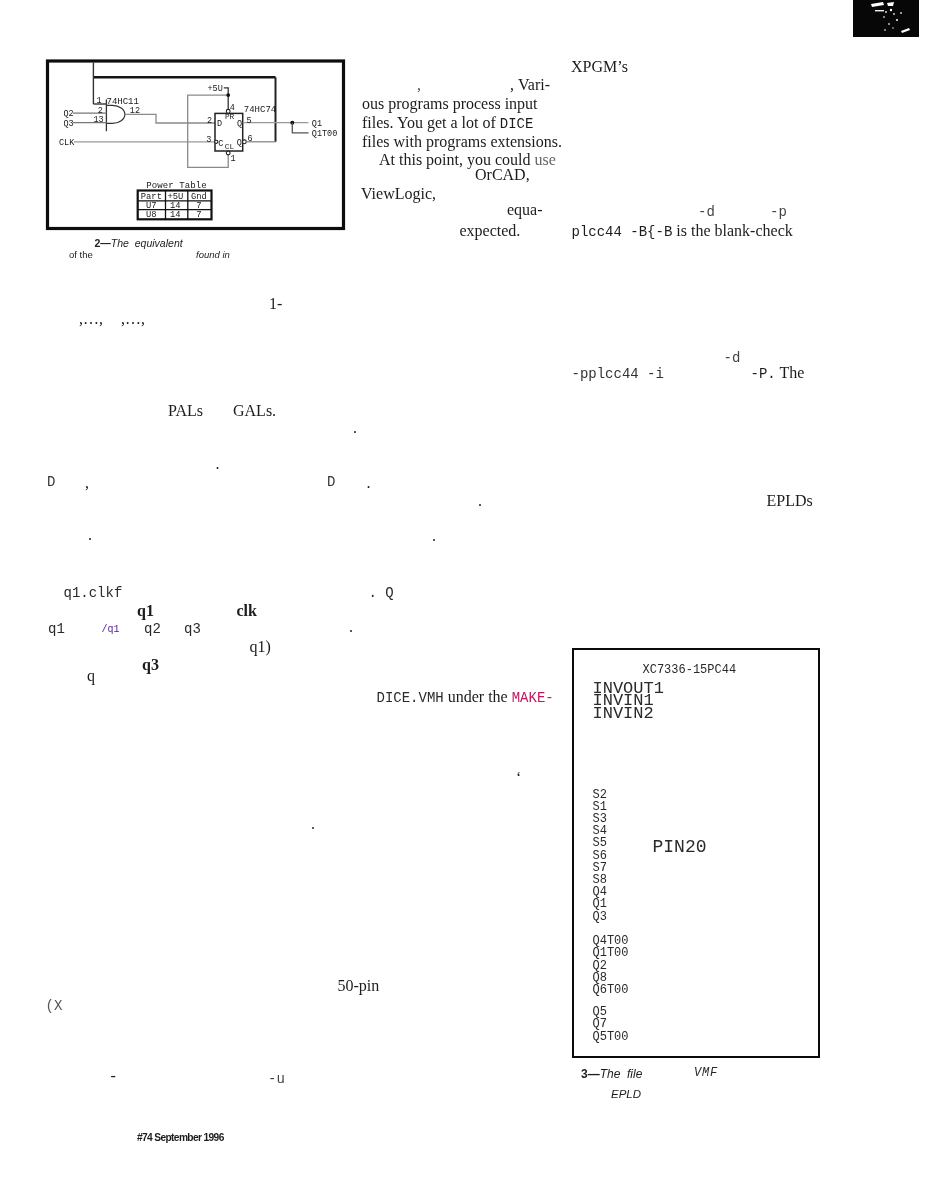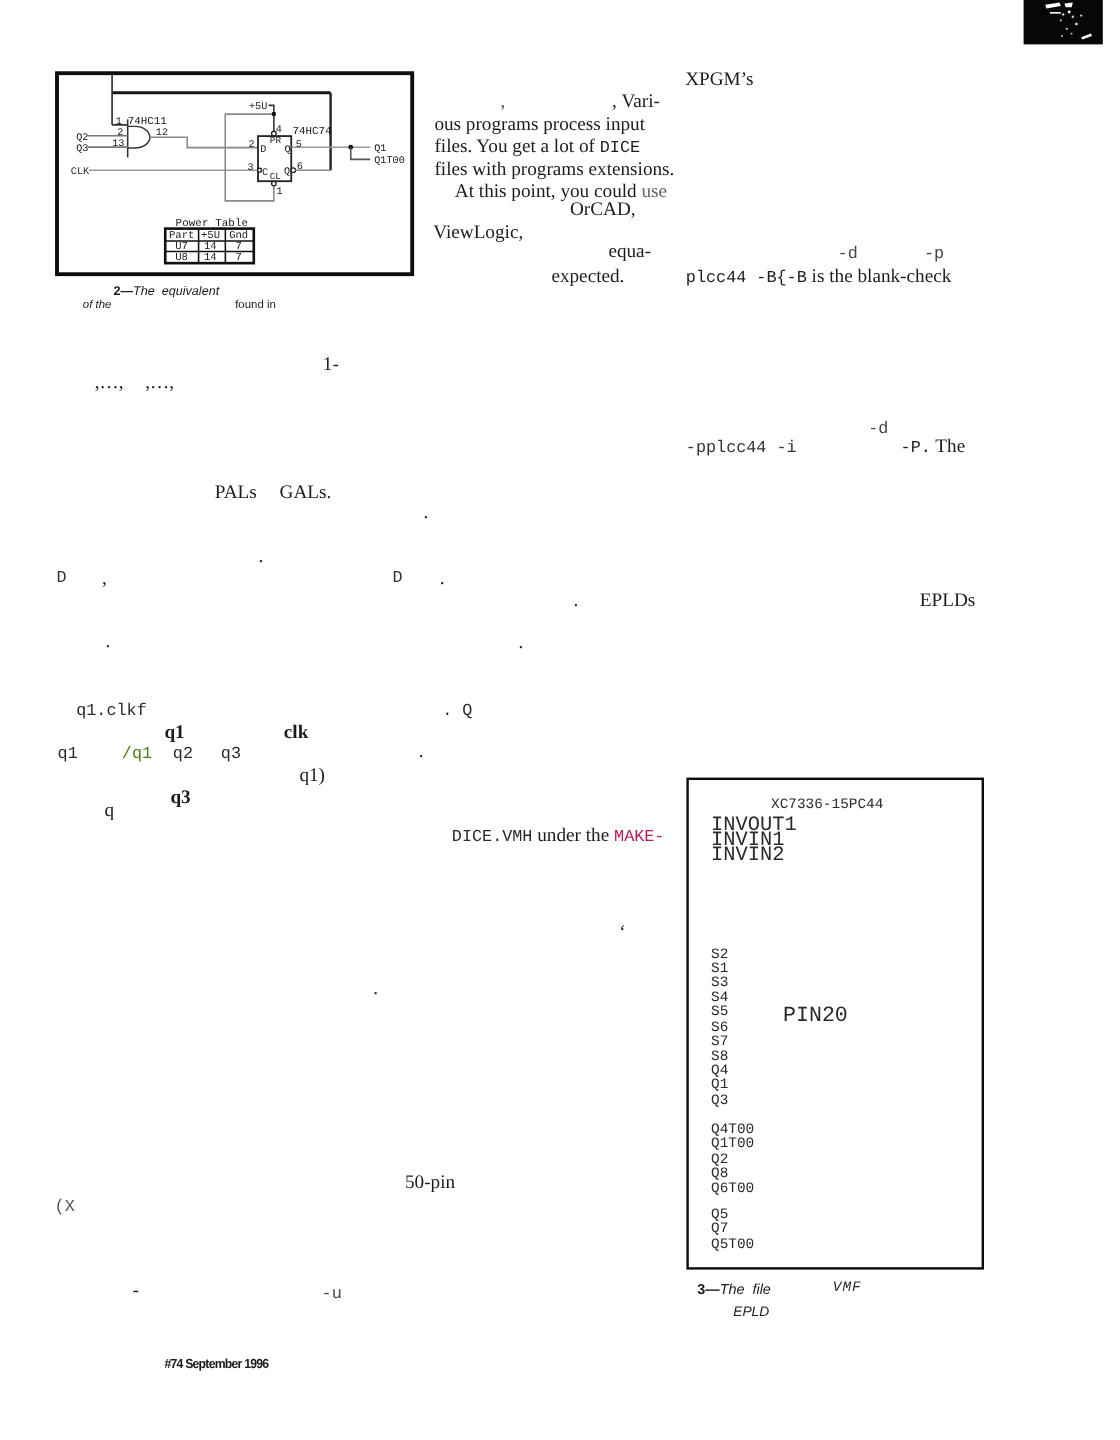--- a/index.html
+++ b/index.html
@@ -120,23 +120,23 @@
 <text x="170" y="207.6">14</text>
 <text x="196.2" y="207.6">7</text>
 <text x="146" y="216.6">U8</text>
 <text x="170" y="216.6">14</text>
 <text x="196.2" y="216.6">7</text>
 </g>
 </svg>
 
 <div class="t s" style="left:94.5px;top:236.5px;font-size:10.5px;line-height:13px"><b>2—</b><i>The&nbsp; equivalent</i></div>
 
-<div class="t s" style="left:69px;top:249px;font-size:9.5px;line-height:11px;font-style:italic">of the</div>
-
-<div class="t s" style="left:196px;top:249px;font-size:9.5px;line-height:11px;">found in</div>
+<div class="t s" style="left:69px;top:249px;font-size:9.5px;line-height:11px;">of the</div>
+
+<div class="t s" style="left:196px;top:249px;font-size:9.5px;line-height:11px;font-style:italic">found in</div>
 
 <div class="t" style="left:571px;top:57px">XPGM’s</div>
 
 <div class="t" style="left:417px;top:75px;color:#555">,</div>
 
 <div class="t" style="left:510px;top:75px">,&nbsp;Vari-</div>
 
 <div class="t" style="left:362px;top:93.5px">ous programs process input</div>
 
 <div class="t" style="left:362px;top:112.5px">files. You get a lot of <span class="m" style="font-size:14px">DICE</span></div>
@@ -165,21 +165,21 @@
 <div class="t" style="left:750.5px;top:363px"><span class="m" style="font-size:14px">-P.</span> The</div>
 
 <div class="t" style="left:766.5px;top:490.5px">EPLDs</div>
 
 <div class="t" style="left:269px;top:294px">1-</div>
 
 <div class="t" style="left:79px;top:309px">,…,</div>
 
 <div class="t" style="left:121px;top:309px">,…,</div>
 
-<div class="t" style="left:179px;top:400.5px">PALs</div>
+<div class="t" style="left:168px;top:400.5px">PALs</div>
 
 <div class="t" style="left:233px;top:400.5px">GALs.</div>
 
 <div class="t" style="left:353px;top:418px">.</div>
 
 <div class="t" style="left:215.5px;top:454px">.</div>
 
 <div class="t m" style="left:47px;top:472.5px;font-size:14px;color:#333">D</div>
 
 <div class="t" style="left:85px;top:472.5px">,</div>
@@ -197,21 +197,21 @@
 <div class="t m" style="left:63.5px;top:583.5px;font-size:14px;color:#2a2a2a">q1.clkf</div>
 
 <div class="t m" style="left:368.5px;top:583.5px;font-size:14px;color:#2a2a2a">. Q</div>
 
 <div class="t" style="left:137px;top:600.5px;font-weight:bold">q1</div>
 
 <div class="t" style="left:236.5px;top:600.5px;font-weight:bold">clk</div>
 
 <div class="t m" style="left:48px;top:620px;font-size:14px;color:#2a2a2a">q1</div>
 
-<div class="t m" style="left:101.5px;top:620px;font-size:14px;color:#4d7c0f">/q1</div>
+<div class="t m" style="left:101.5px;top:620px;font-size:10px;color:#4c1d95">/q1</div>
 
 <div class="t m" style="left:144px;top:620px;font-size:14px;color:#2a2a2a">q2</div>
 
 <div class="t m" style="left:184px;top:620px;font-size:14px;color:#2a2a2a">q3</div>
 
 <div class="t" style="left:349px;top:617px">.</div>
 
 <div class="t" style="left:249.5px;top:636.5px;font-weight:normal">q1)</div>
 
 <div class="t" style="left:142px;top:654.5px;font-weight:bold">q3</div>

